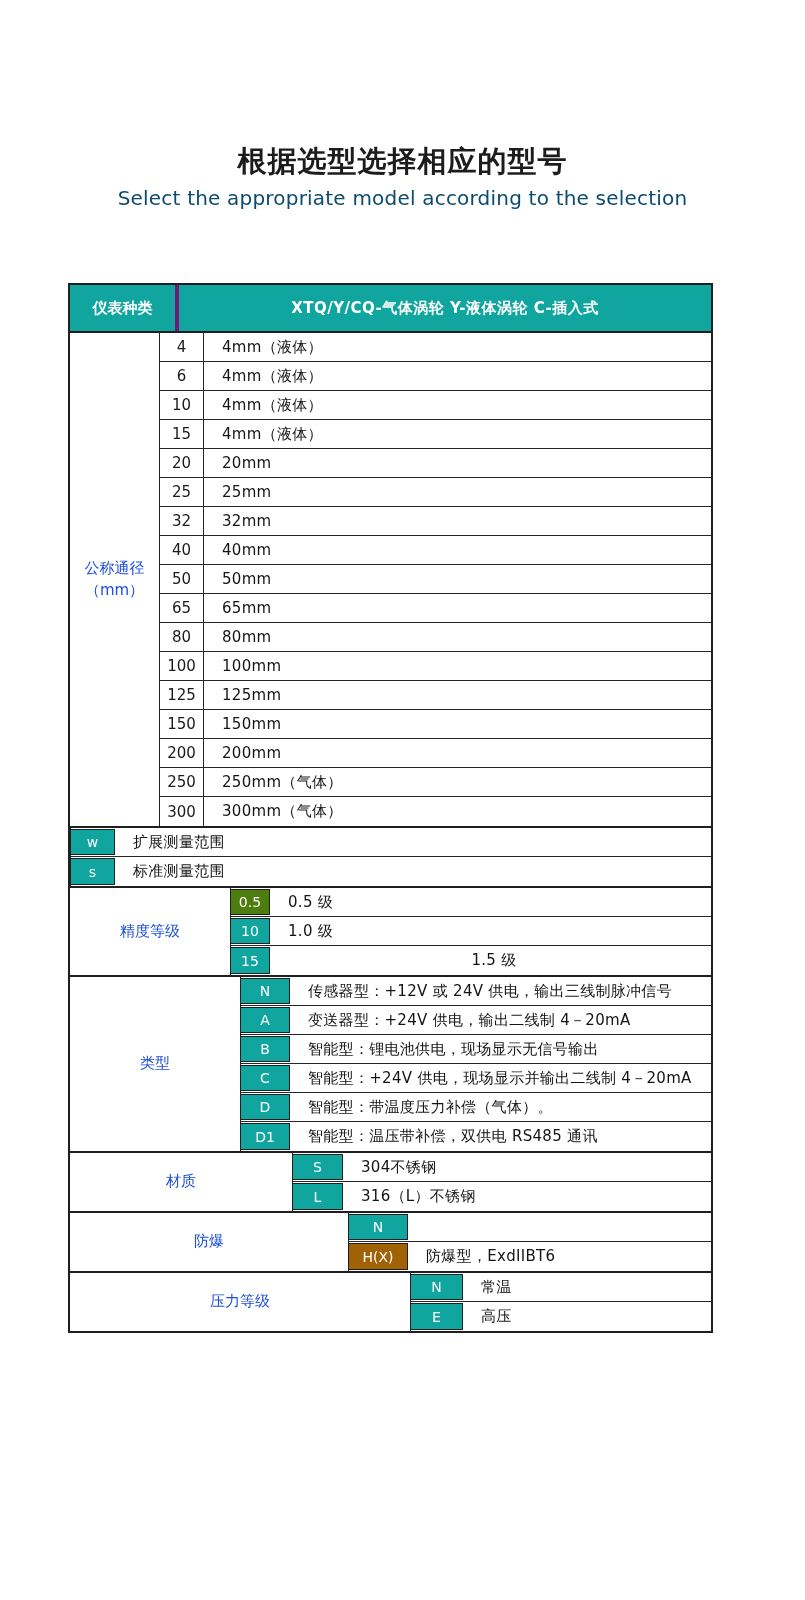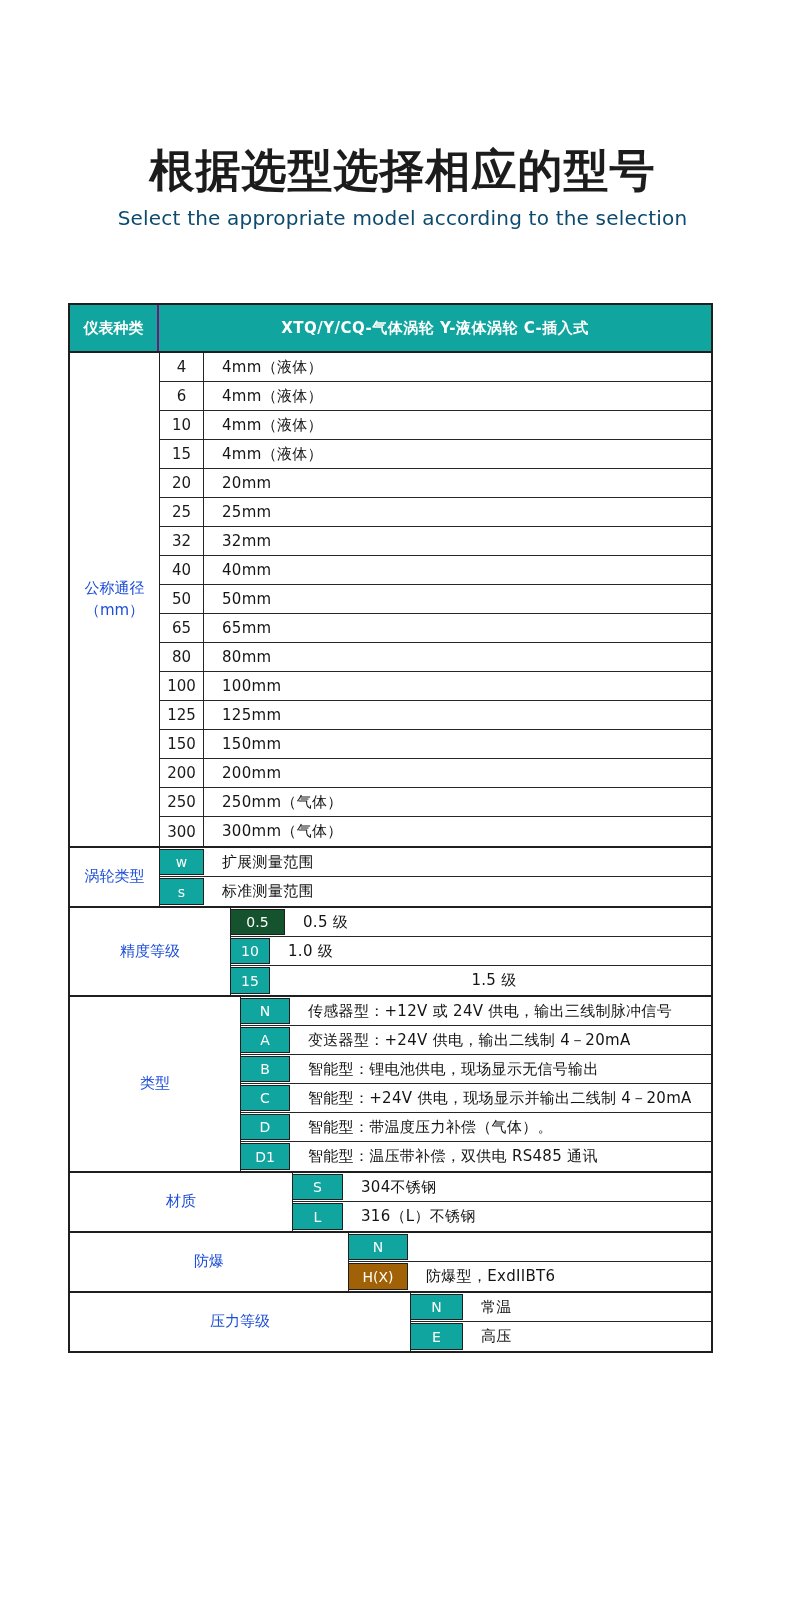--- a/index.html
+++ b/index.html
@@ -8,21 +8,21 @@
     width: 805px; height: 1600px;
     font-family: "DejaVu Sans", "Liberation Sans", sans-serif;
     color: #1a1a1a;
     overflow: hidden;
   }
   .page { width: 805px; height: 1600px; background: #fff; }
 
   
   .heading { padding-top: 143px; text-align: center; }
   .heading h1 {
-    font-size: 45px; font-weight: 700; color: #1c1c1c;
+    font-size: 29px; font-weight: 700; color: #1c1c1c;
     letter-spacing: 1px; line-height: 1.25;
   }
   .heading p {
     margin-top: 7px; font-size: 20px; color: #0c4a6e;
     letter-spacing: 0.2px;
   }
 
   
   .sel-table {
     margin: 73px 0 0 68px;
@@ -32,21 +32,21 @@
     font-size: 15px;
   }
   .thead {
     display: flex; height: 48px;
     background: #10a59e;
     color: #fff;
     border-bottom: 2px solid #1f1f1f;
     font-weight: 700;
   }
   .th { display: flex; align-items: center; justify-content: center; }
-  .th-label { width: 89px; border-right: 2px solid #701a75; font-size: 15px; }
+  .th-label { width: 109px; border-right: 4px solid #701a75; font-size: 15px; }
   .th-model { flex: 1; font-size: 15px; letter-spacing: 0.5px; }
 
   .section { display: flex; border-top: 2px solid #1f1f1f; }
   .section:first-child { border-top: none; }
   .sec-label {
     display: flex; align-items: center; justify-content: center;
     text-align: center; white-space: pre-line;
     font-size: 15px; color: #1d4ed8; line-height: 1.45;
   }
   .sec-rows { flex: 1; border-left: 1px solid #1f1f1f; display: flex; flex-direction: column; }
@@ -152,37 +152,36 @@
               <div class="code plain" style="width: 44px;">250</div>
               <div class="desc">250mm（气体）</div>
             </div>
             <div class="row">
               <div class="code plain" style="width: 44px;">300</div>
               <div class="desc">300mm（气体）</div>
             </div>
           </div>
         </div>
         <div class="section">
-          <div class="sec-label" style="width: 89px;">涡轮类型</div>
           <div class="sec-rows">
             <div class="row">
               <div class="code teal" style="width: 44px; background: rgb(16, 165, 158);">w</div>
               <div class="desc">扩展测量范围</div>
             </div>
             <div class="row">
               <div class="code teal" style="width: 44px; background: rgb(16, 165, 158);">s</div>
               <div class="desc">标准测量范围</div>
             </div>
           </div>
         </div>
         <div class="section">
           <div class="sec-label" style="width: 160px;">精度等级</div>
           <div class="sec-rows">
             <div class="row">
-              <div class="code teal" style="width: 54px; background: #14532d;">0.5</div>
+              <div class="code teal" style="width: 39px; background: #4d7c0f;">0.5</div>
               <div class="desc">0.5 级</div>
             </div>
             <div class="row">
               <div class="code teal" style="width: 39px; background: rgb(16, 165, 158);">10</div>
               <div class="desc">1.0 级</div>
             </div>
             <div class="row">
               <div class="code teal" style="width: 39px; background: rgb(16, 165, 158);">15</div>
               <div class="desc center">1.5 级</div>
             </div>

